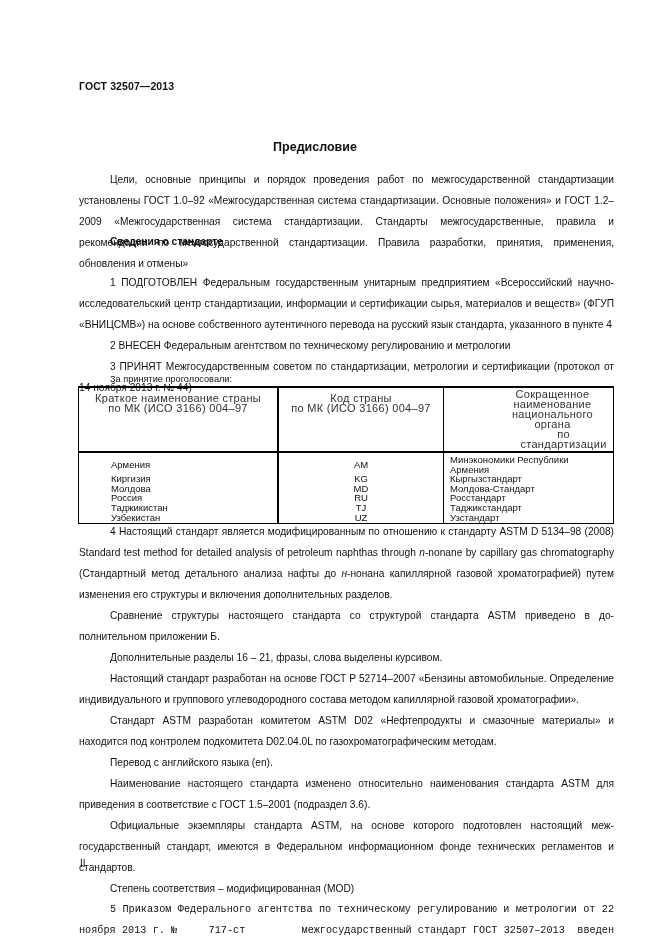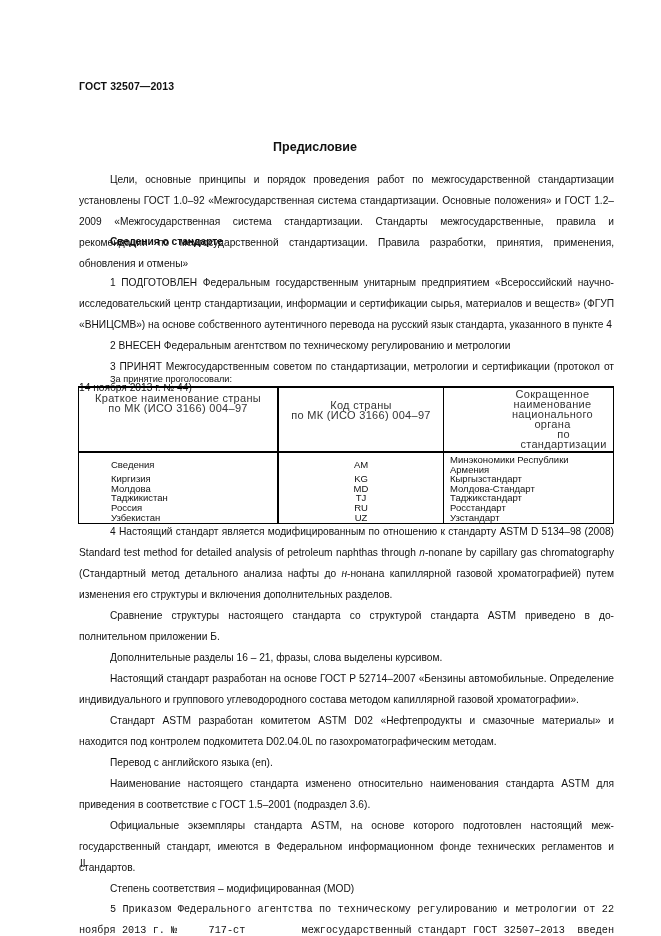--- a/index.html
+++ b/index.html
@@ -15,21 +15,21 @@
   .votes-label { left: 110px; top: 374px; font-size: 9.2px; }
   table.vote { position: absolute; left: 78px; top: 386px; width: 536px; border-collapse: collapse;
                font-size: 9.5px; }
   table.vote th { font-weight: normal; font-size: 11px; color: #333; line-height: 10px; vertical-align: top; padding: 1px 4px 2px 4px;
                   border-top: 2px solid #000; border-bottom: 2px solid #000; letter-spacing: 0.3px; }
   table.vote td { padding: 0 4px; line-height: 9.6px; height: 9.6px; }
   table.vote .c1 { width: 162px; border-left: 1px solid #000; border-right: 2px solid #000; padding-left: 32px; }
   table.vote .c2 { width: 156px; border-right: 1px solid #000; text-align: center; }
   table.vote .c3 { border-right: 1px solid #000; padding-left: 6px; }
   table.vote th.c1 { text-align: center; padding-left: 4px; padding-top: 5px; }
-  table.vote th.c2 { padding-top: 12px; }
+  table.vote th.c2 { padding-top: 5px; }
   table.vote th.c3 { text-align: center; padding-left: 52px; }
   table.vote th.c3 .l2 { padding-left: 0; }
   table.vote th.c3 .l3 { padding-left: 22px; }
   table.vote tr.first td { padding-top: 2px; }
   table.vote tr.lastrow td { border-bottom: 1px solid #000; padding-bottom: 1px; }
   .pagenum { left: 80px; top: 858px; font-size: 10px; }
   .spaced { white-space: pre; font-family: Liberation Mono, monospace; }
 </style>
 </head>
 <body>
@@ -65,43 +65,43 @@
       </th>
       <th class="c3">
         <div>Сокращенное наименование</div>
         <div class="l2">национального органа</div>
         <div class="l3">по стандартизации</div>
       </th>
     </tr>
   </thead>
   <tbody>
     <tr class="first">
-      <td class="c1">Сведения</td>
+      <td class="c1">Армения</td>
       <td class="c2">AM</td>
       <td class="c3">Минэкономики Республики Армения</td>
     </tr>
     <tr>
       <td class="c1">Киргизия</td>
       <td class="c2">KG</td>
       <td class="c3">Кыргызстандарт</td>
     </tr>
     <tr>
       <td class="c1">Молдова</td>
       <td class="c2">MD</td>
       <td class="c3">Молдова-Стандарт</td>
     </tr>
     <tr>
+      <td class="c1">Россия</td>
+      <td class="c2">RU</td>
+      <td class="c3">Росстандарт</td>
+    </tr>
+    <tr>
       <td class="c1">Таджикистан</td>
       <td class="c2">TJ</td>
       <td class="c3">Таджикстандарт</td>
-    </tr>
-    <tr>
-      <td class="c1">Россия</td>
-      <td class="c2">RU</td>
-      <td class="c3">Росстандарт</td>
     </tr>
     <tr class="lastrow">
       <td class="c1">Узбекистан</td>
       <td class="c2">UZ</td>
       <td class="c3">Узстандарт</td>
     </tr>
   </tbody>
 </table>
 
 <div class="abs text" style="top:521px;">

